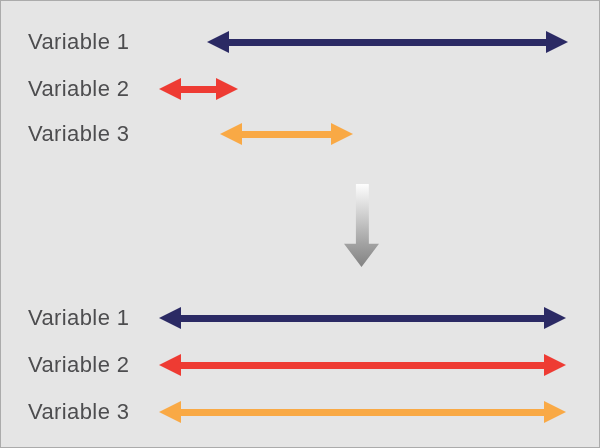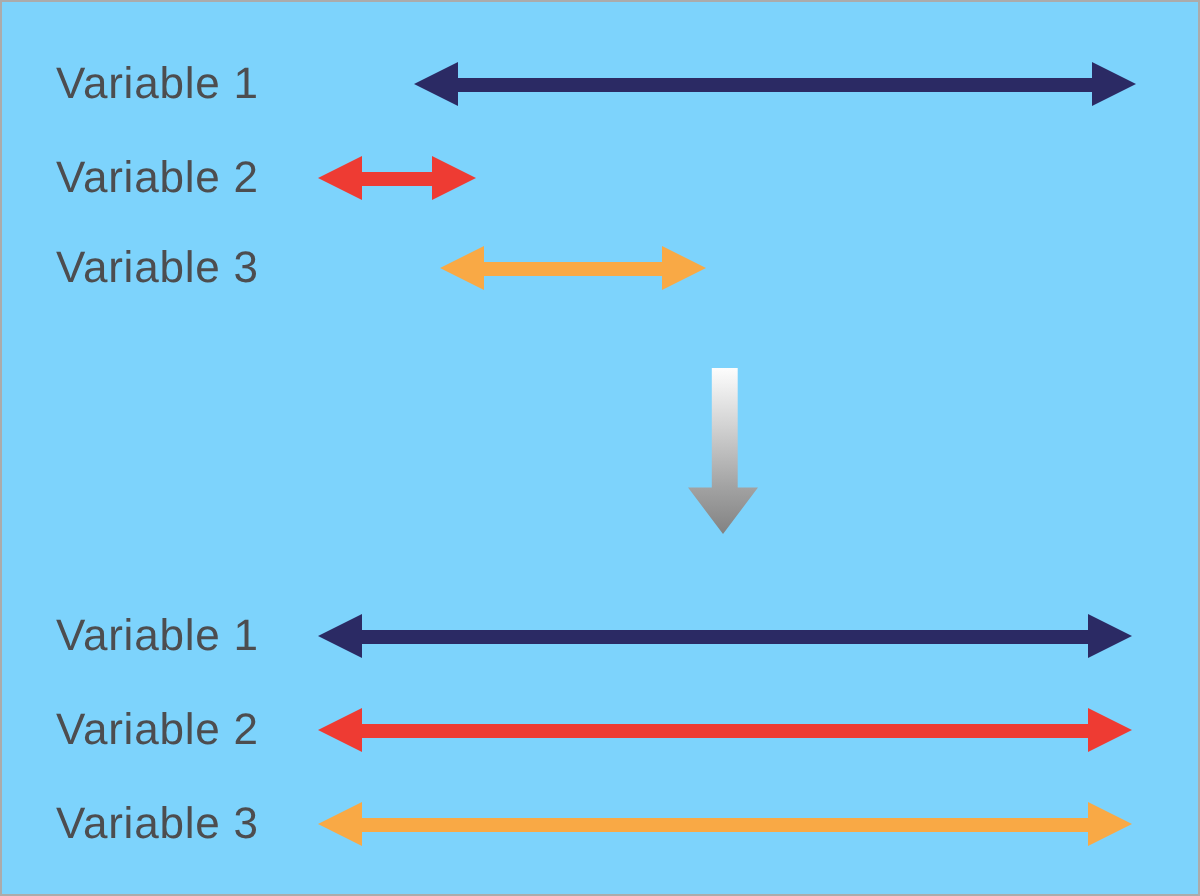--- a/index.html
+++ b/index.html
@@ -3,21 +3,21 @@
 <meta charset="utf-8">
 <style>
   html, body { margin: 0; padding: 0; background: #ffffff; }
 
   .canvas {
     position: relative;
     width: 600px;
     height: 448px;
     box-sizing: border-box;
     border: 1.5px solid #ababab;
-    background: #7dd3fc;
+    background: #e5e5e5;
     overflow: hidden;
     font-family: "Liberation Sans", "DejaVu Sans", sans-serif;
   }
 
   
   .var-label {
     position: absolute;
     left: 27px;
     height: 26px;
     line-height: 26px;

